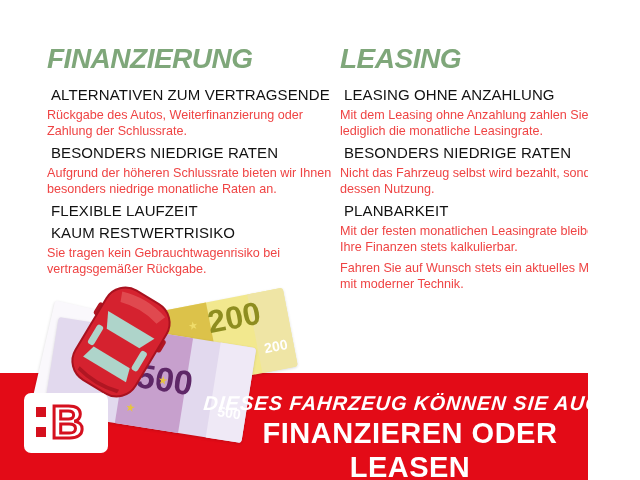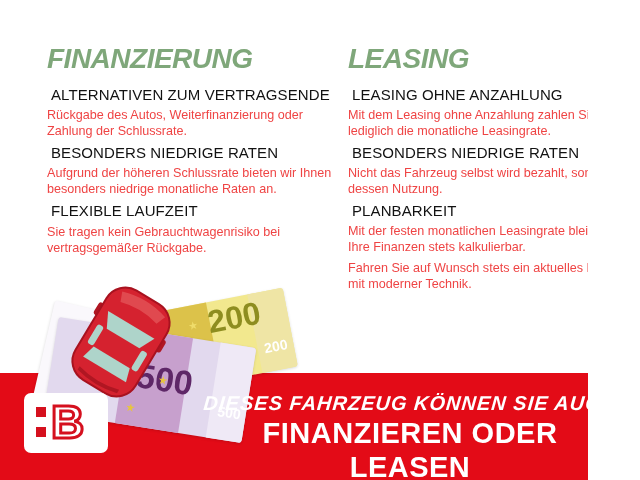--- a/index.html
+++ b/index.html
@@ -2,21 +2,21 @@
 <html><head>
 <meta charset="utf-8">
 <style>
   html,body{margin:0;padding:0;}
   body{width:640px;height:480px;font-family:"Liberation Sans",sans-serif;background:#fff;}
   .page{position:relative;width:588px;height:480px;background:#ffffff;overflow:hidden;}
 
   
   .col{position:absolute;top:44px;}
   .col.left{left:47px;width:300px;}
-  .col.right{left:348px;width:288px;}
+  .col.right{left:340px;width:288px;}
   .col-title{margin:0 0 12px 0;font-size:28px;line-height:30px;font-weight:bold;font-style:italic;
              color:#7fa77a;letter-spacing:-0.5px;}
   .section{margin:0 0 5px 0;}
   .section h3{margin:4px;font-size:15px;line-height:17px;font-weight:normal;color:#121212;letter-spacing:0.1px;}
   .section p{margin:1px 0 0 0;font-size:12.6px;line-height:16px;color:#ef4444;white-space:pre-line;}
 
   
   .band{position:absolute;left:0;top:373px;width:640px;height:107px;background:#e30b17;z-index:1;}
 
   .banner{position:absolute;left:200px;top:390px;width:420px;text-align:center;z-index:6;color:#fff;}
@@ -79,20 +79,21 @@
     </div>
     <div class="section">
       <h3>BESONDERS NIEDRIGE RATEN</h3>
       <p>Aufgrund der höheren Schlussrate bieten wir Ihnen
 besonders niedrige monatliche Raten an.</p>
     </div>
     <div class="section">
       <h3>FLEXIBLE LAUFZEIT</h3>
     </div>
     <div class="section">
+      <h3>KAUM RESTWERTRISIKO</h3>
       <p>Sie tragen kein Gebrauchtwagenrisiko bei
 vertragsgemäßer Rückgabe.</p>
     </div>
   </section>
 
   <section class="col right">
     <h2 class="col-title">LEASING</h2>
     <div class="section">
       <h3>LEASING OHNE ANZAHLUNG</h3>
       <p>Mit dem Leasing ohne Anzahlung zahlen Sie

